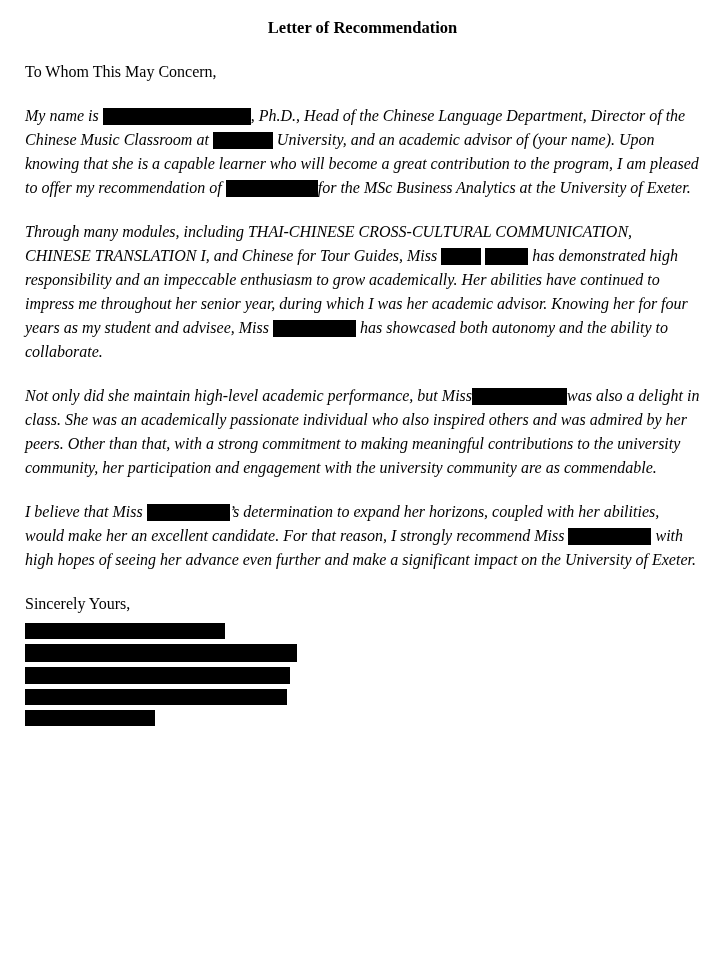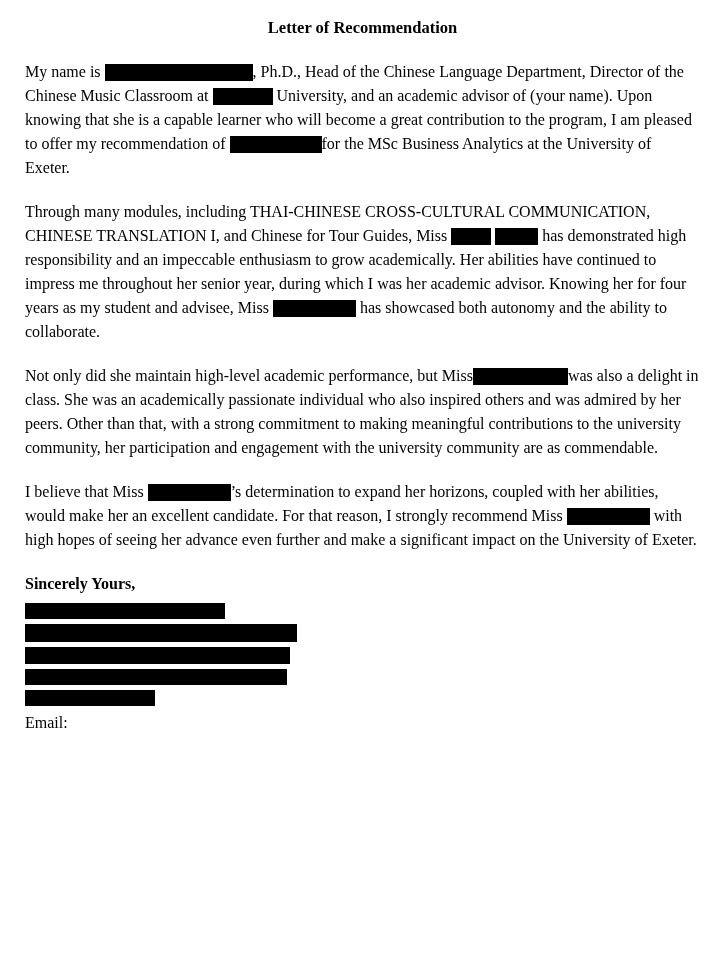--- a/index.html
+++ b/index.html
@@ -30,68 +30,68 @@
     line-height: 24px;
   }
   .line {
     margin: 0 0 20px 0;
     line-height: 24px;
   }
   .para {
     margin: 0 0 20px 0;
     line-height: 24px;
     text-align: left;
+    font-style: italic;
   }
   .redaction {
     display: inline-block;
     background: #000000;
     height: 17px;
     vertical-align: -4px;
   }
   .caret {
     display: inline-block;
     width: 1.5px;
     height: 18px;
     background: #9a9a9a;
     vertical-align: -4px;
     margin: 0 1px;
   }
   .signoff {
     margin: 0 0 7px 0;
     line-height: 24px;
-    font-weight: bold;
   }
   .sig-redaction {
     background: #000000;
     margin: 0 0 5px 0;
   }
   .contact {
     margin: 4px 0 0 0;
     line-height: 24px;
   }
 </style>
 </head>
 <body>
 
 <div class="page">
   <h1 class="title">Letter of Recommendation</h1>
 
 
+  <p class="line">To Whom This May Concern,</p>
 
   <div>
       <p class="para"><span>My name is </span><span class="redaction" style="width: 148px; background: rgb(0, 0, 0);"></span><span>, Ph.D., Head of the Chinese Language Department, Director of the Chinese Music Classroom at </span><span class="redaction" style="width: 60px; background: rgb(0, 0, 0);"></span><span> University, and an academic advisor of (your name). Upon knowing that she is a capable learner who will become a great contribution to the program, I am pleased to offer my recommendation of </span><span class="redaction" style="width: 92px; background: rgb(0, 0, 0);"></span><span>for the MSc Business Analytics at the University of Exeter.</span></p>
       <p class="para"><span>Through many modules, including THAI-CHINESE CROSS-CULTURAL COMMUNICATION, CHINESE TRANSLATION I, and Chinese for Tour Guides, Miss </span><span class="redaction" style="width: 40px; background: rgb(0, 0, 0);"></span><span> </span><span class="redaction" style="width: 43px; background: rgb(0, 0, 0);"></span><span> has demonstrated high responsibility and an impeccable enthusiasm to grow academically. Her abilities have continued to impress me throughout her senior year, during which I was her academic advisor. Knowing her for four years as my student and advisee, Miss </span><span class="redaction" style="width: 83px; background: rgb(0, 0, 0);"></span><span> has showcased both autonomy and the ability to collaborate.</span></p>
       <p class="para"><span>Not only did she maintain high-level academic performance, but Miss</span><span class="redaction" style="width: 95px; background: rgb(0, 0, 0);"></span><span>was also a delight in class. She was an academically passionate individual who also inspired others and was admired by her peers. Other than that, with a strong commitment to making meaningful contributions to the university community, her participation and engagement with the university community are as commendable.</span></p>
       <p class="para"><span>I believe that Miss </span><span class="redaction" style="width: 83px; background: rgb(0, 0, 0);"></span><span>’s determination to expand her horizons, coupled with her abilities, would make her an excellent candidate. For that reason, I strongly recommend Miss </span><span class="redaction" style="width: 83px; background: rgb(0, 0, 0);"></span><span> with high hopes of seeing her advance even further and make a significant impact on the University of Exeter.</span></p>
     </div>
 
   <p class="signoff">Sincerely Yours,</p>
 
   <div>
       <div class="sig-redaction" style="width: 200px; height: 16px; background: rgb(0, 0, 0);"></div>
       <div class="sig-redaction" style="width: 272px; height: 18px; background: rgb(0, 0, 0);"></div>
       <div class="sig-redaction" style="width: 265px; height: 17px; background: rgb(0, 0, 0);"></div>
       <div class="sig-redaction" style="width: 262px; height: 16px; background: rgb(0, 0, 0);"></div>
       <div class="sig-redaction" style="width: 130px; height: 16px; background: rgb(0, 0, 0);"></div>
     </div>
 
-  <p class="contact">Email:</p>
 </div>
 
 </body></html>

